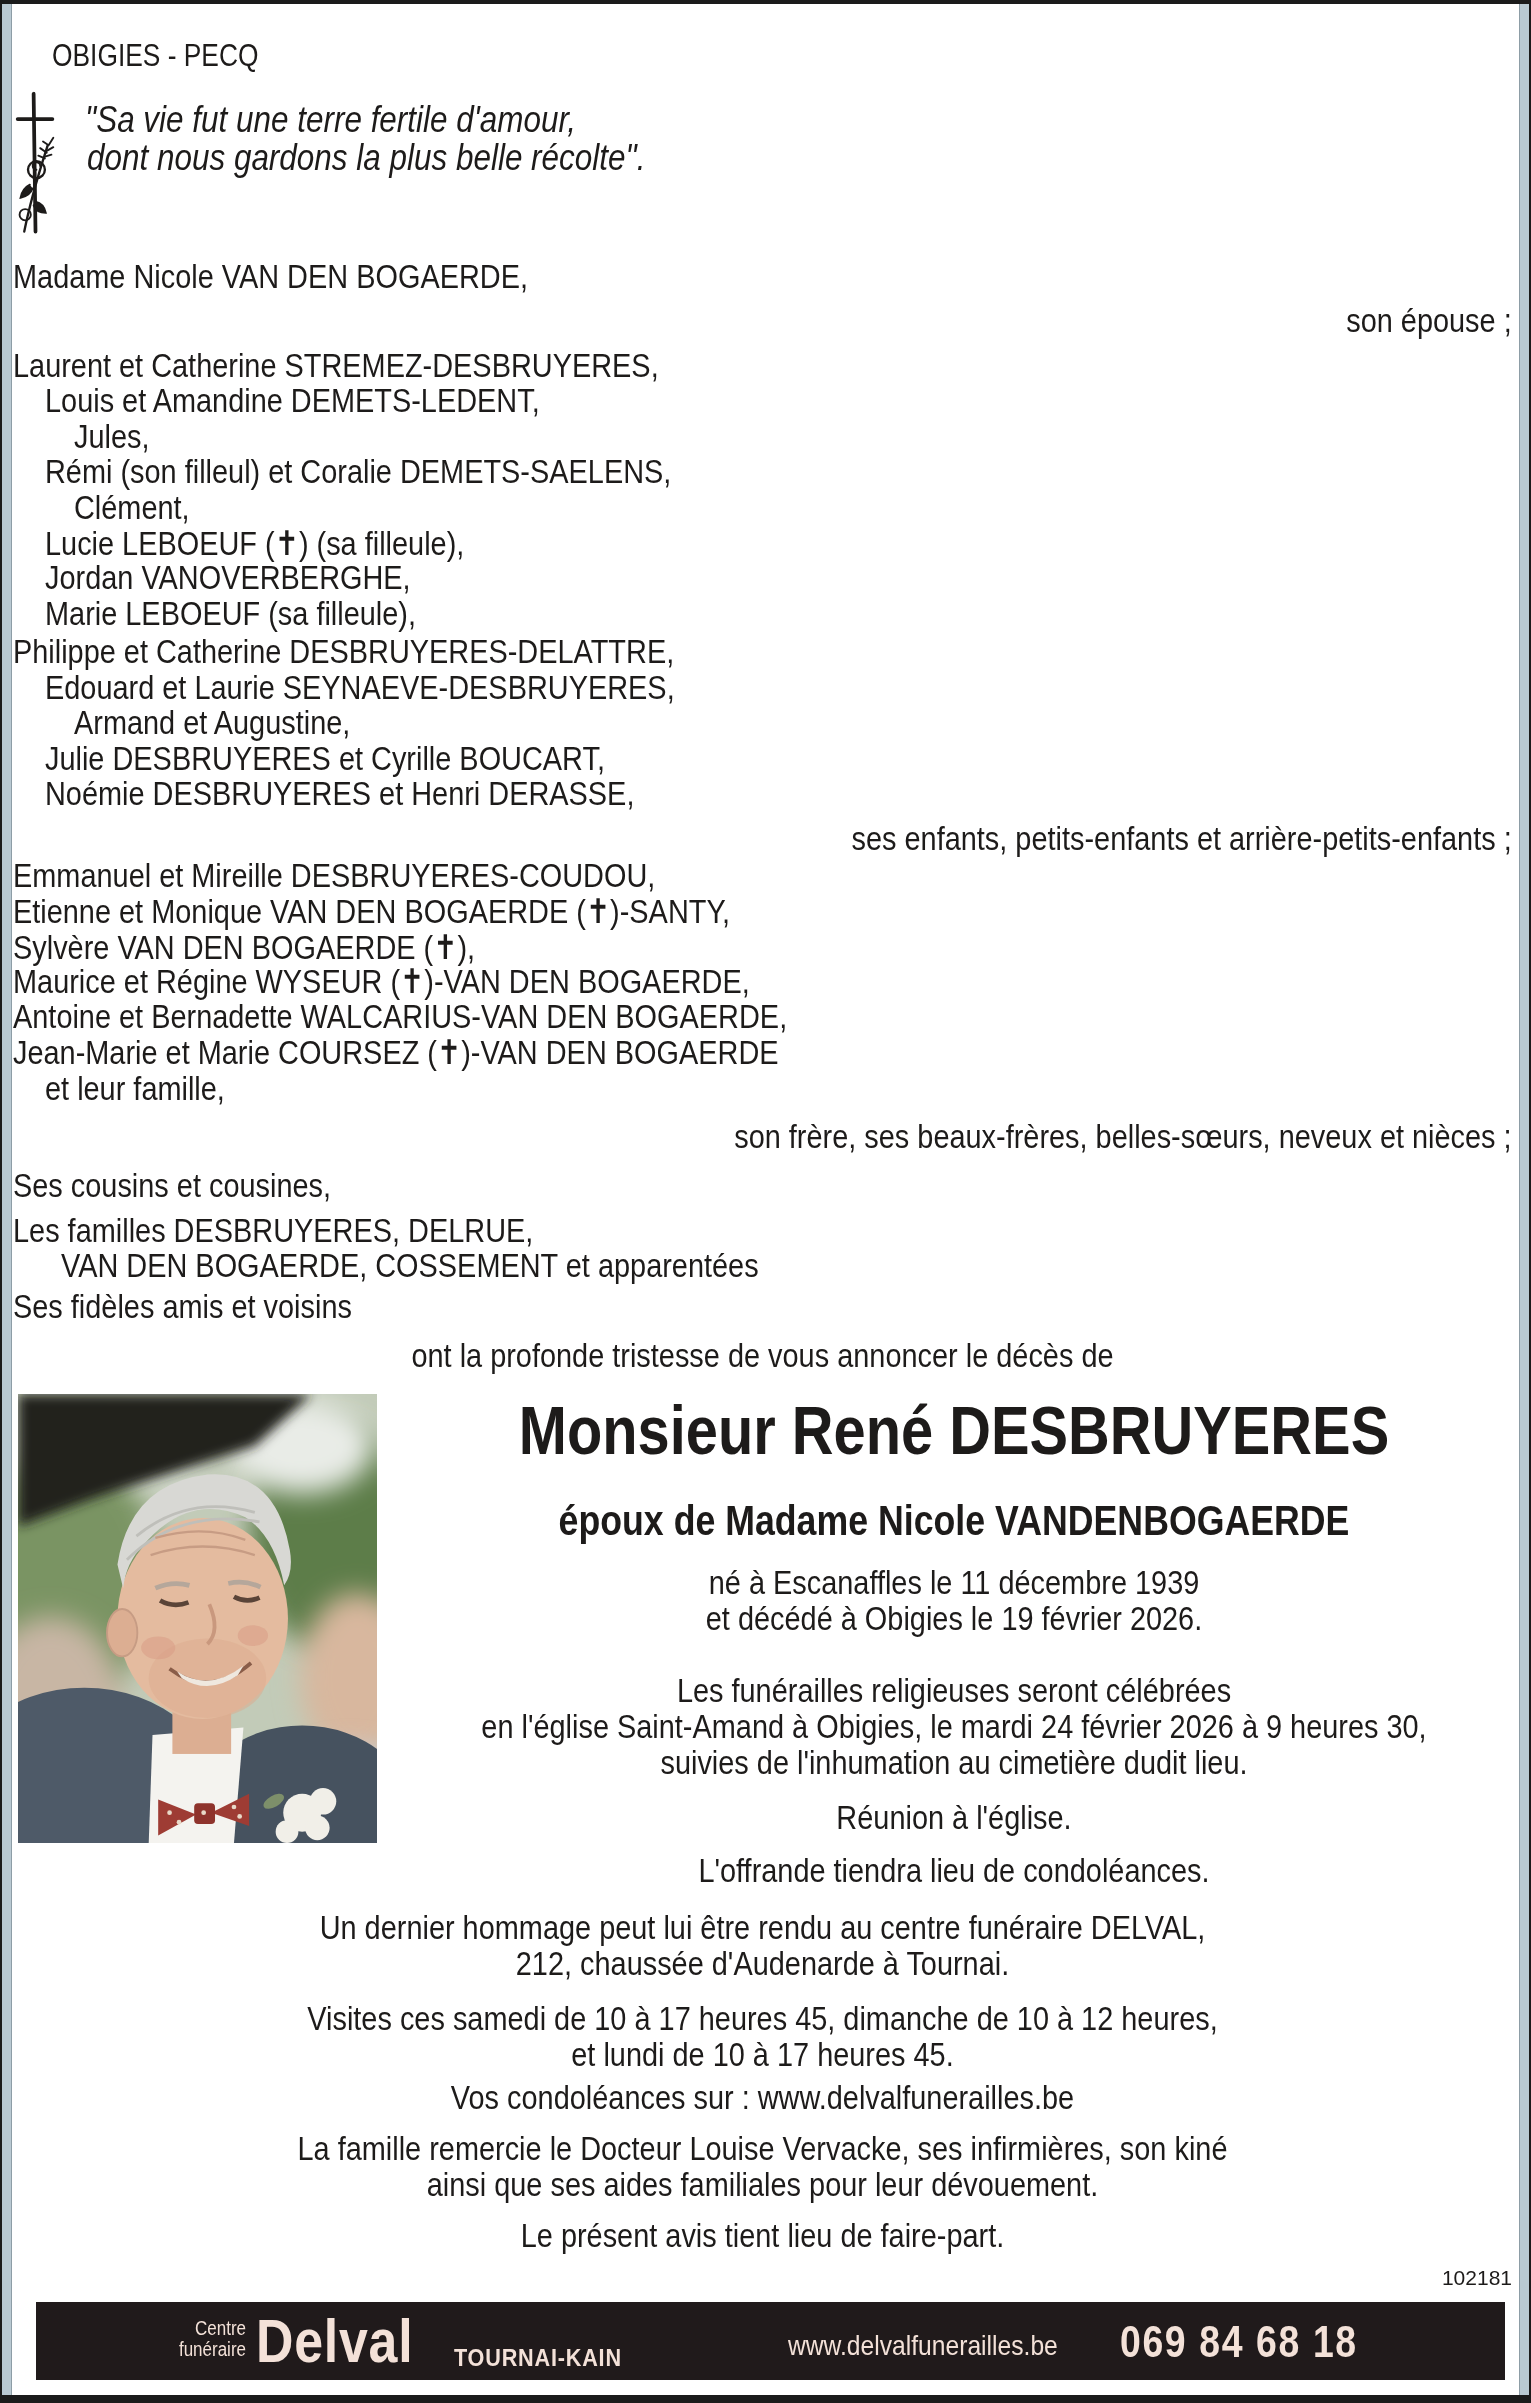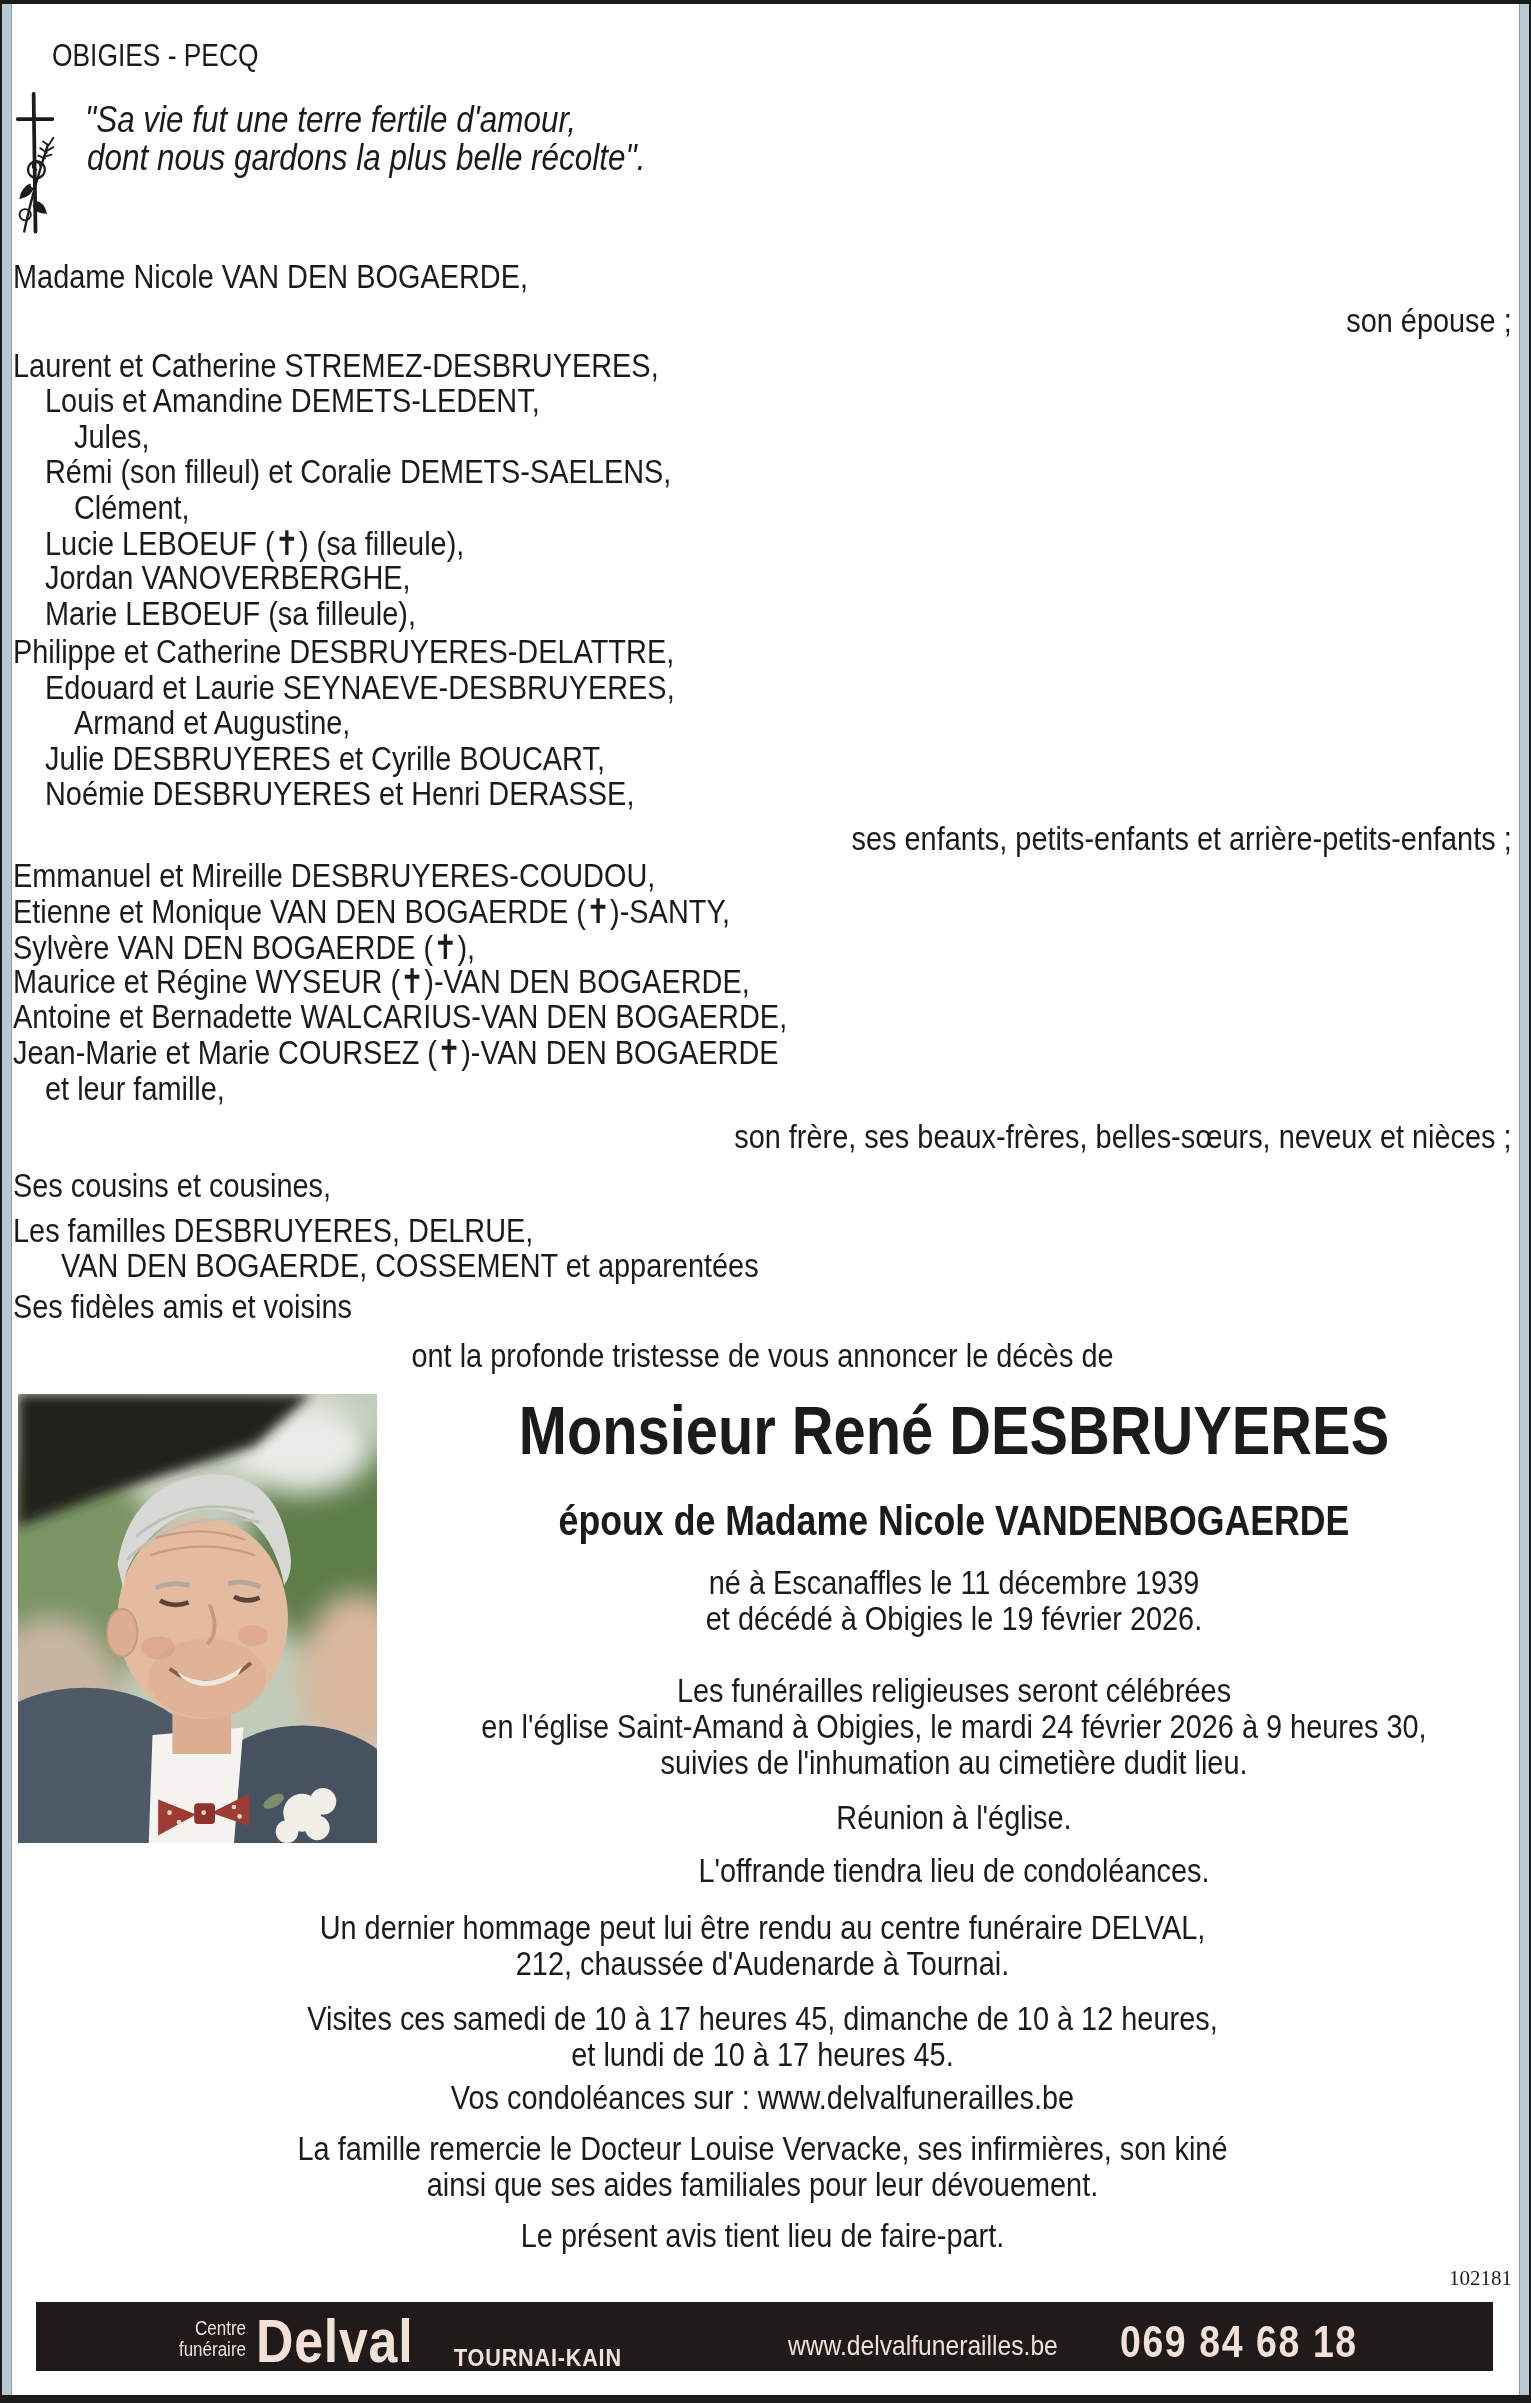--- a/index.html
+++ b/index.html
@@ -19,23 +19,23 @@
   .line{position:absolute;font-size:34px;white-space:nowrap;}
   .cond{transform:scaleX(0.85);}
   .lft{transform-origin:0 50%;}
   .rgt{right:19px;text-align:right;transform-origin:100% 50%;}
   .ctr{left:13.2px;width:1499px;text-align:center;transform-origin:50% 50%;}
   .col{left:388px;width:1132px;text-align:center;transform-origin:50% 50%;}
   .loc{font-size:31px;letter-spacing:0;}
   .quote{font-size:37px;font-style:italic;}
   .title{font-size:68px;font-weight:bold;}
   .subtitle{font-size:42px;font-weight:bold;}
-  .small-ref{font-size:21px;font-family:Liberation Serif, serif;}
+  .small-ref{font-size:21px;}
   
-  .bar{left:36px;top:2302px;width:1457px;height:69px;background:var(--bar,#201a1b);color:var(--bartext,#f3e1d8);}
+  .bar{left:36px;top:2302px;width:1457px;height:78px;background:var(--bar,#201a1b);color:var(--bartext,#f3e1d8);padding-left:12px;}
   .brand-small{left:57px;top:16px;width:153px;text-align:right;font-size:20px;line-height:21px;
                transform:scaleX(0.85);transform-origin:100% 50%;white-space:nowrap;}
   .brand-name{left:220px;top:3.8px;font-size:61px;font-weight:bold;letter-spacing:0.9px;
               transform:scaleX(0.85);transform-origin:0 50%;white-space:nowrap;}
   .brand-city{left:418px;top:42px;font-size:24.6px;font-weight:bold;letter-spacing:0.9px;
               transform:scaleX(0.88);transform-origin:0 50%;white-space:nowrap;}
   .site{left:752px;top:28px;font-size:28px;transform:scaleX(0.88);transform-origin:0 50%;white-space:nowrap;}
   .phone{left:1084px;top:15px;font-size:44px;font-weight:bold;letter-spacing:1.9px;
          transform:scaleX(0.85);transform-origin:0 50%;white-space:nowrap;}
   .photo{left:18px;top:1394px;width:359px;height:449px;}

